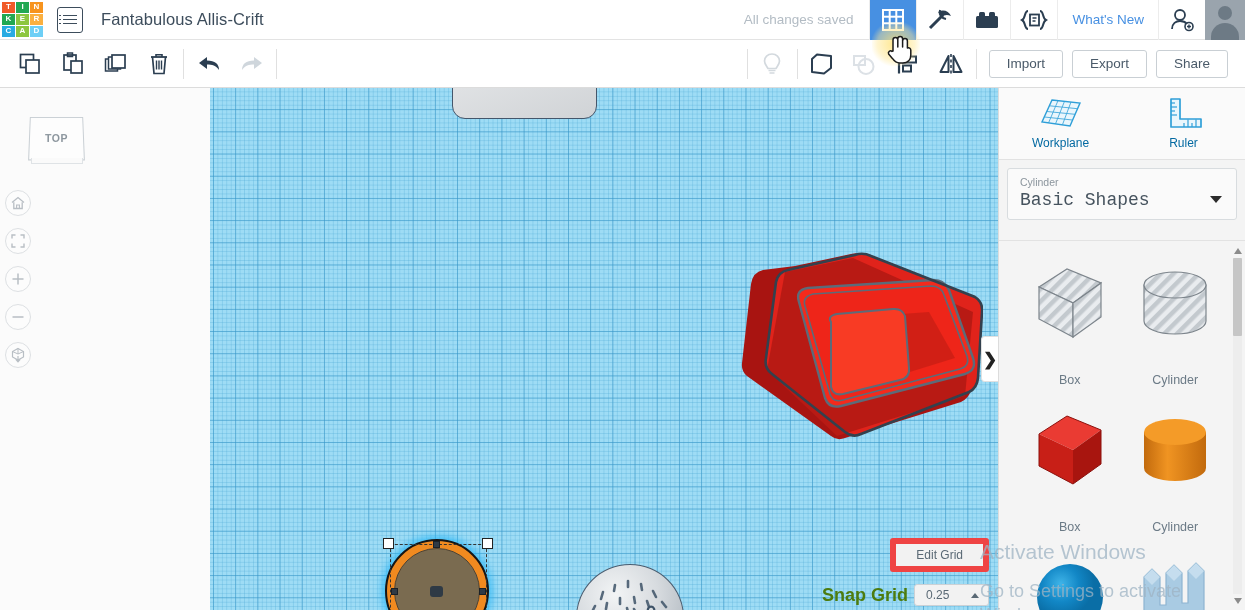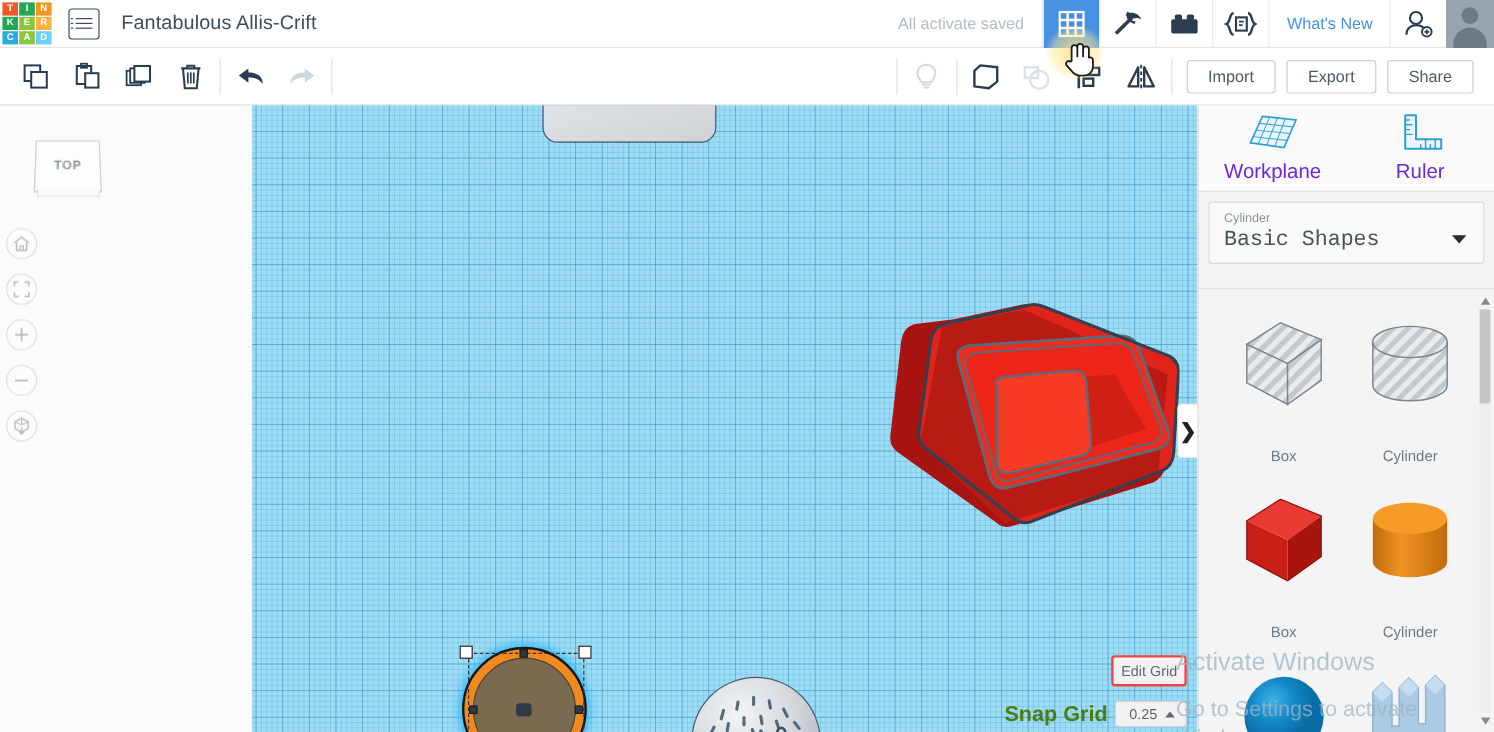--- a/index.html
+++ b/index.html
@@ -150,30 +150,30 @@
   }
   .handle-dot {
     position:absolute; width:7px; height:7px; background:#2f3a45; border:1px solid #1a2128;
   }
   .dline { position:absolute; border-top:1px dashed #333; height:0; }
   .dlinev { position:absolute; border-left:1px dashed #333; width:0; }
 
   
   .editgrid {
     position:absolute; right: 9px; bottom: 38px;
-    background:#f2f2f2; border:2px solid #ef4444; border-radius:3px;
-    padding: 4px 6px; font-size: 12px; color:#5a6975;
+    background:#f2f2f2; border:6px solid #ef4444; border-radius:3px;
+    padding: 4px 20px; font-size: 12px; color:#5a6975;
   }
   .snapgrid {
     position:absolute; right: 9px; bottom: 4px; display:flex; align-items:center; gap:6px;
   }
   .snapgrid .lbl { font-size:18px; color:#4d7c0f; font-weight:700; }
   .snapgrid .val {
     background:#f2f2f2; border:1px solid #ccd1d5; border-radius:3px;
-    padding:3px 9px 3px 11px; font-size:12px; color:#5a6975; width:60px;
+    padding:3px 9px 3px 11px; font-size:12px; color:#5a6975; width:75px;
     display:flex; align-items:center; justify-content:space-between;
   }
 
   .collapse-tab {
     position:absolute; right: 0; top: 248px; width: 17px; height: 46px;
     background:#ffffff; border:1px solid #e0e0e0; border-right:none;
     border-radius: 4px 0 0 4px;
     display:flex; align-items:center; justify-content:center;
     font-size: 17px; color:#222; font-weight:bold;
   }
@@ -181,21 +181,21 @@
   
   .rightpanel {
     position:absolute; left: 998px; top: 88px; width: 247px; height: 522px;
     background:#f4f4f4; border-left:1px solid #dcdcdc;
   }
   .rp-tools {
     height: 72px; background:#fafafa; border-bottom:1px solid #e2e2e2;
     display:flex; align-items:center;
   }
   .rp-tool { flex:1; display:flex; flex-direction:column; align-items:center; gap:5px; }
-  .rp-tool .lab { font-size:17px; color:#6d28d9; }
+  .rp-tool .lab { font-size:12px; color:#0369a1; }
   .rp-dropdown {
     margin: 8px 8px 0 8px; background:#fafafa; border:1px solid #d8dcdf; border-radius:3px;
     padding: 7px 12px 9px 12px; position:relative;
   }
   .rp-dropdown .sub { font-size:10.5px; color:#8b959d; }
   .rp-dropdown .main { font-size:18px; color:#46535e; margin-top:2px;font-family:Liberation Mono, monospace; }
   .caret {
     position:absolute; right:14px; top:27px;
     width:0; height:0; border-left:6px solid transparent; border-right:6px solid transparent;
     border-top:7px solid #2c2c2c;
@@ -256,21 +256,21 @@
     <div class="ml">
         <i></i>
         <i></i>
         <i></i>
       </div>
   </div>
 
   <div class="proj-title">Fantabulous Allis-Crift</div>
 
   <div class="topbar-right">
-    <div class="saved-text">All activate saved</div>
+    <div class="saved-text">All changes saved</div>
 
     <div class="tb-icon active">
       <svg width="22" height="22" viewBox="0 0 22 22">
         <rect x="1" y="1" width="20" height="20" fill="none" stroke="#fff" stroke-width="2"></rect>
         <line x1="7.7" y1="1" x2="7.7" y2="21" stroke="#fff" stroke-width="2"></line>
         <line x1="14.3" y1="1" x2="14.3" y2="21" stroke="#fff" stroke-width="2"></line>
         <line x1="1" y1="7.7" x2="21" y2="7.7" stroke="#fff" stroke-width="2"></line>
         <line x1="1" y1="14.3" x2="21" y2="14.3" stroke="#fff" stroke-width="2"></line>
       </svg>
     </div>

